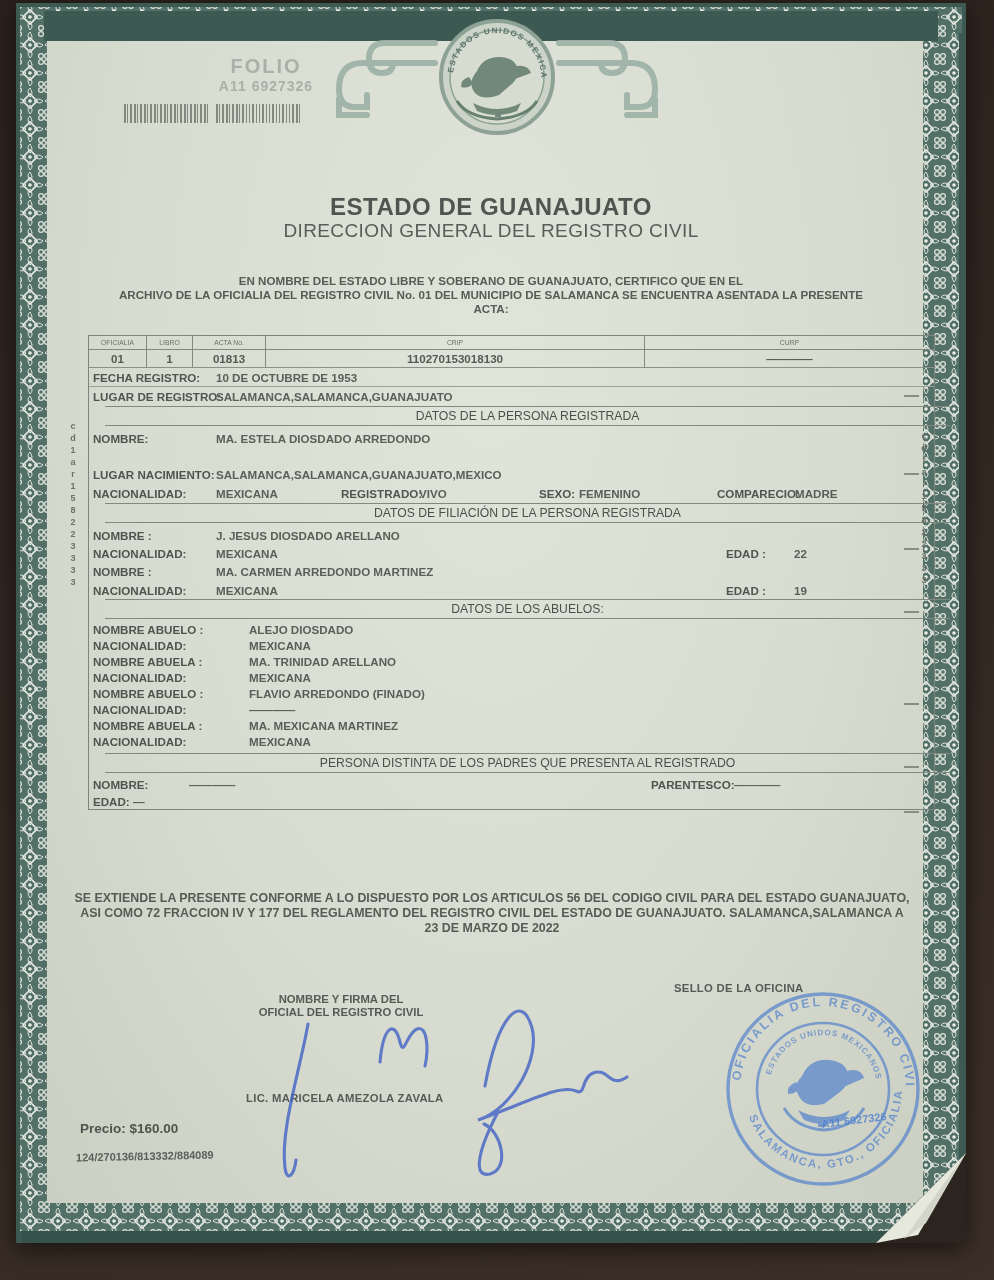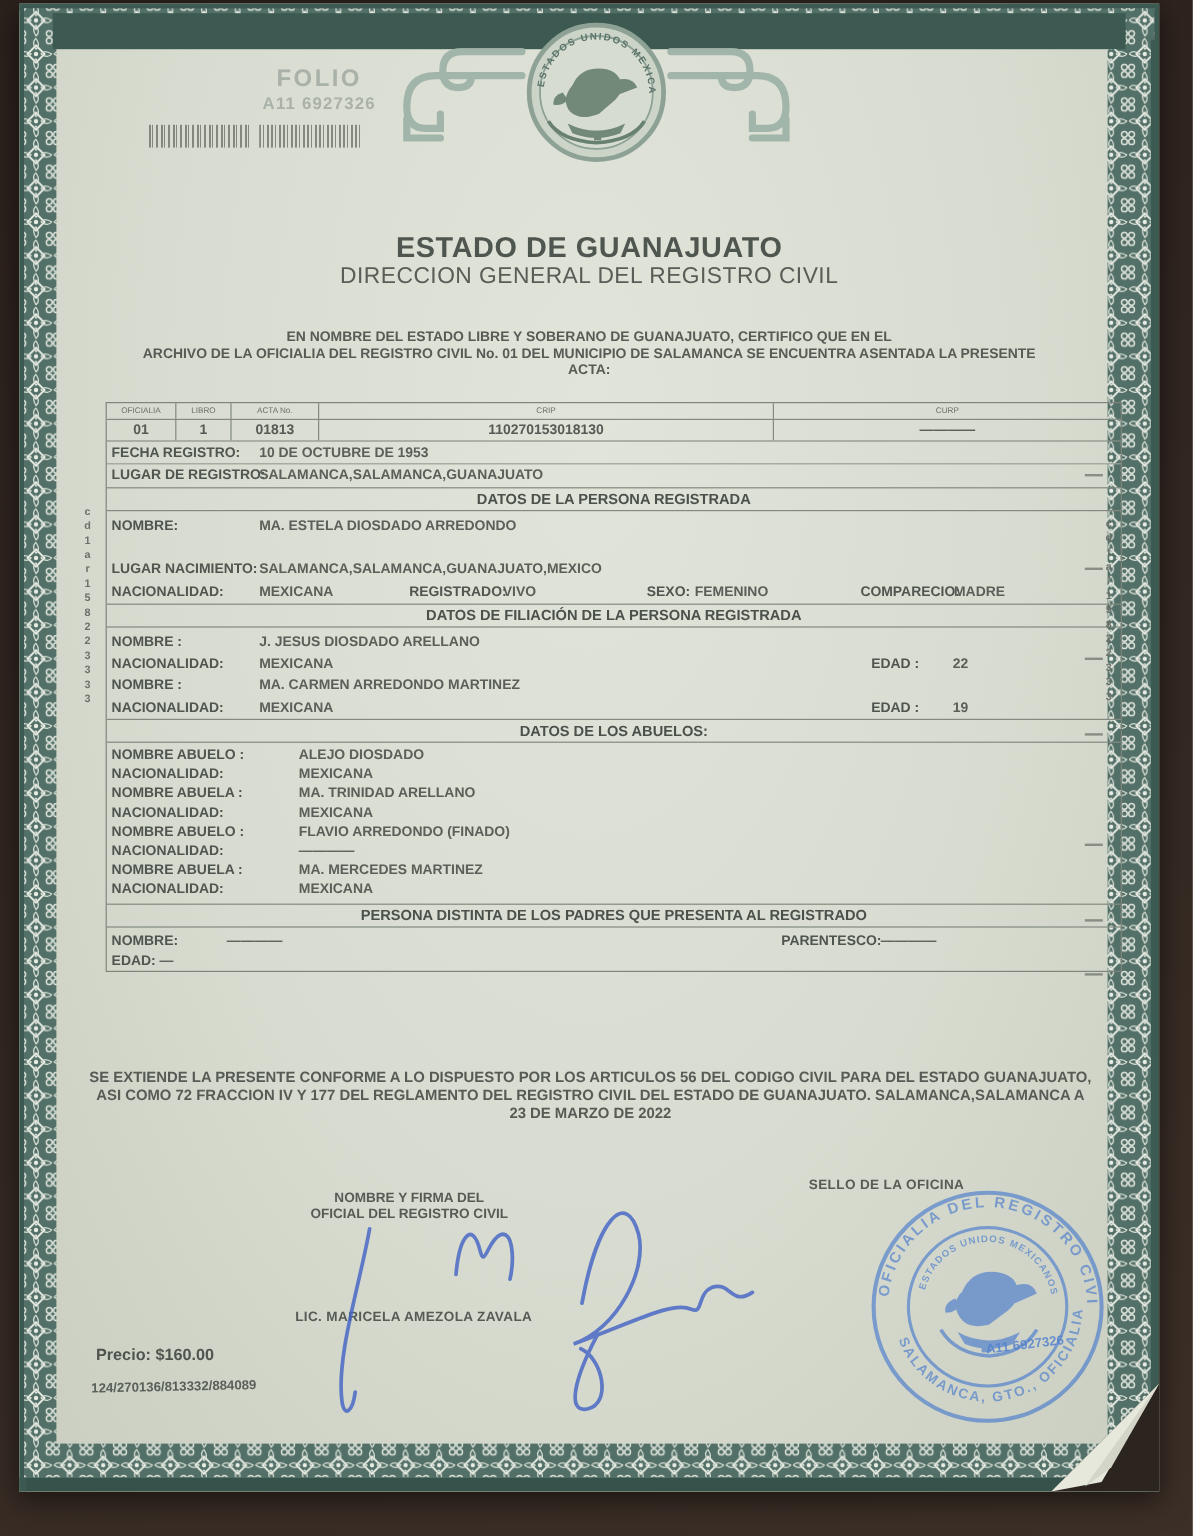--- a/index.html
+++ b/index.html
@@ -25,21 +25,21 @@
   .folio .f1{font-size:20px;letter-spacing:2px;}
   .folio .f2{font-size:14px;letter-spacing:1px;}
   .barcode{top:101px;height:19px;opacity:.75;
     background:repeating-linear-gradient(90deg,#676c64 0 1.5px,transparent 1.5px 3px,#676c64 3px 3.6px,transparent 3.6px 6.4px,#676c64 6.4px 8px,transparent 8px 10px);}
   
   .doc-table{left:72px;top:332px;width:845px;height:473px;border:1.6px solid #7e867c;color:#555b54;font-size:11.6px;}
   .trow{position:absolute;left:0;width:100%;}
   .trow span{position:absolute;top:50%;transform:translateY(-50%);white-space:nowrap;}
   .lbl{font-weight:700;color:#4f554f;}
   .val{font-weight:700;color:#5a6059;text-align:center;}
-  .sec{position:absolute;left:0;width:100%;text-align:center;font-weight:700;font-size:12.2px;color:#4a514b;
+  .sec{position:absolute;left:16px;width:100%;text-align:center;font-weight:400;font-size:12.2px;color:#4a514b;
        border-top:1.3px solid #828a80;border-bottom:1.3px solid #828a80;display:flex;align-items:center;justify-content:center;}
   .mini-head{display:flex;position:absolute;left:0;width:100%;height:13px;border-bottom:1px solid #828a80;}
   .mini-head div{font-size:6.8px;color:#6a7069;border-right:1px solid #828a80;display:flex;align-items:center;justify-content:center;overflow:hidden;}
   .vals-row{display:flex;position:absolute;left:0;width:100%;top:13px;height:18px;border-bottom:1px solid #8a9187;}
   .vals-row div{font-weight:700;color:#555b54;font-size:11.6px;border-right:1px solid #828a80;display:flex;align-items:center;justify-content:center;}
   .hline{position:absolute;left:0;width:100%;height:0;border-bottom:1px solid #9aa096;}
   
   .legal{left:48px;top:888px;width:856px;text-align:center;font-size:12.4px;font-weight:700;color:#565c55;line-height:15px;}
   .firma-title{left:220px;top:990px;width:210px;text-align:center;font-size:11.3px;font-weight:700;color:#565c55;line-height:13px;}
   .sello-label{left:658px;top:979px;font-size:11.3px;font-weight:700;color:#565c55;letter-spacing:.3px;}
@@ -216,21 +216,21 @@
     <div class="trow" style="top:349px;height:16px;">
       <span class="lbl" style="left:4px">NOMBRE ABUELO :</span>
       <span class="val" style="left:160px">FLAVIO ARREDONDO (FINADO)</span>
     </div>
     <div class="trow" style="top:365px;height:16px;">
       <span class="lbl" style="left:4px">NACIONALIDAD:</span>
       <span class="val" style="left:160px">————</span>
     </div>
     <div class="trow" style="top:381px;height:16px;">
       <span class="lbl" style="left:4px">NOMBRE ABUELA :</span>
-      <span class="val" style="left:160px">MA. MERCEDES MARTINEZ</span>
+      <span class="val" style="left:160px">MA. MEXICANA MARTINEZ</span>
     </div>
     <div class="trow" style="top:397px;height:16px;">
       <span class="lbl" style="left:4px">NACIONALIDAD:</span>
       <span class="val" style="left:160px">MEXICANA</span>
     </div>
 
     <div class="sec" style="top:417px;height:18px;">PERSONA DISTINTA DE LOS PADRES QUE PRESENTA AL REGISTRADO</div>
 
     <div class="trow" style="top:438px;height:19px;">
       <span class="lbl" style="left:4px">NOMBRE:</span>

